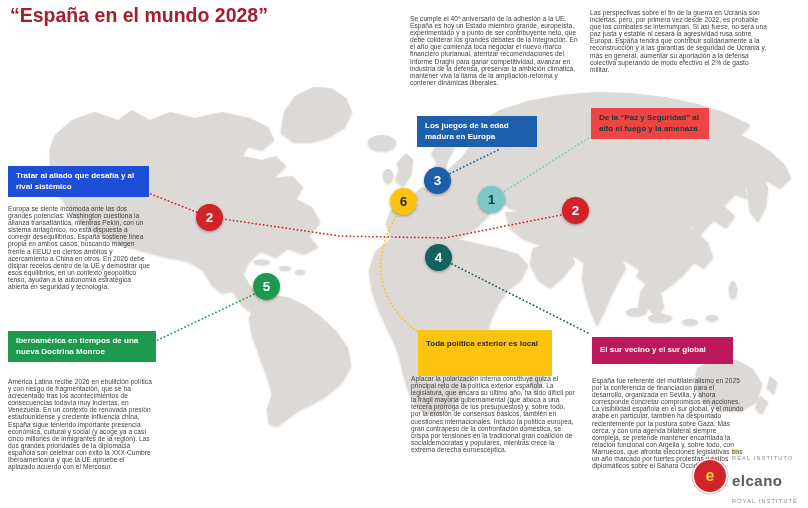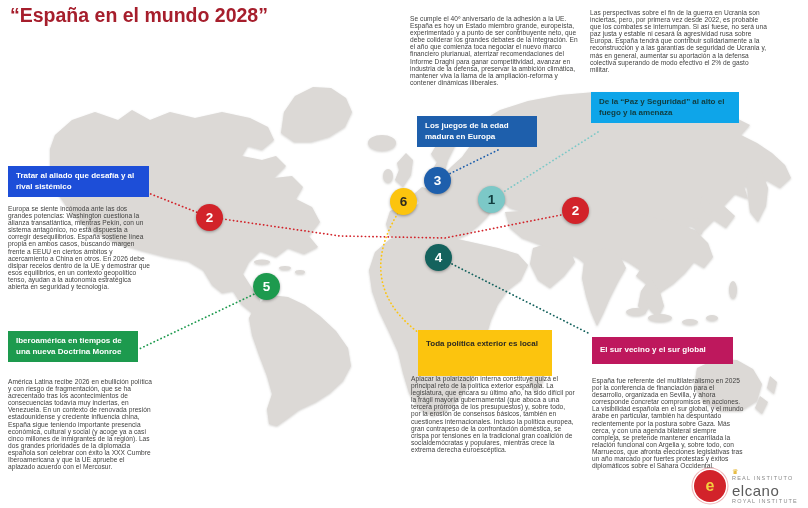--- a/index.html
+++ b/index.html
@@ -20,24 +20,24 @@
     letter-spacing:0.05px;
   }
   .intro-eu{left:410px;top:15px;width:172px;}
   .intro-ua{left:590px;top:9px;width:180px;}
 
   .hdr{
     position:absolute;font-weight:bold;font-size:8px;line-height:10.5px;
     padding:5px 8px;box-sizing:border-box;
   }
   .hdr.red{left:8px;top:166px;width:141px;background:#1d4ed8;color:#ffffff;}
-  .hdr.green{left:8px;top:331px;width:130px;background:#1d9a4e;color:#ffffff;}
+  .hdr.green{left:8px;top:331px;width:148px;background:#1d9a4e;color:#ffffff;}
   .hdr.blue{left:417px;top:116px;width:120px;background:#1e5fac;color:#ffffff;}
   .hdr.yellow{left:418px;top:330px;width:134px;background:#fcc40e;color:#2d2a20;padding-top:9px;padding-bottom:26px;}
-  .hdr.teal{left:591px;top:92px;width:148px;background:#0ea5e9;color:#113c3e;}
+  .hdr.teal{left:591px;top:108px;width:118px;background:#ef4444;color:#113c3e;}
   .hdr.darkteal{left:592px;top:337px;width:141px;background:#be185d;color:#ffffff;padding-top:8px;padding-bottom:8px;}
 
   .txt-ally{left:8px;top:205px;width:143px;}
   .txt-ibero{left:8px;top:378px;width:144px;}
   .txt-local{left:411px;top:375px;width:164px;}
   .txt-south{left:592px;top:377px;width:152px;}
 
   .marker{
     position:absolute;width:27px;height:27px;border-radius:50%;
     display:flex;align-items:center;justify-content:center;
@@ -63,21 +63,21 @@
   }
   .logo-sun{
     width:32px;height:32px;border-radius:50%;background:#d2232a;
     display:flex;align-items:center;justify-content:center;
     color:#f3d03e;font-weight:bold;font-size:16px;
     box-shadow:0 0 0 1.5px #fff, 0 0 0 2.5px rgba(210,35,42,.35);
   }
   .logo-txt{display:flex;flex-direction:column;line-height:1;}
   .logo-crown{font-size:7px;color:#e0a90c;height:8px;}
   .logo-small{font-size:5.5px;letter-spacing:1.2px;color:#8a8a8a;}
-  .logo-name{font-size:15px;color:#5a5a5a;letter-spacing:0.5px;margin:1px 0;}
+  .logo-name{font-size:15px;color:#5a5a5a;letter-spacing:0.5px;margin:11px 0;font-weight:bold;}
 </style>
 </head>
 <body>
 
 <div class="stage">
 
   <svg class="map-svg" viewBox="0 0 808 508" aria-hidden="true">
     <defs>
       <filter id="landShadow" x="-5%" y="-5%" width="110%" height="110%">
         <feDropShadow dx="0" dy="1" stdDeviation="1" flood-color="#9a968f" flood-opacity="0.45"></feDropShadow>

